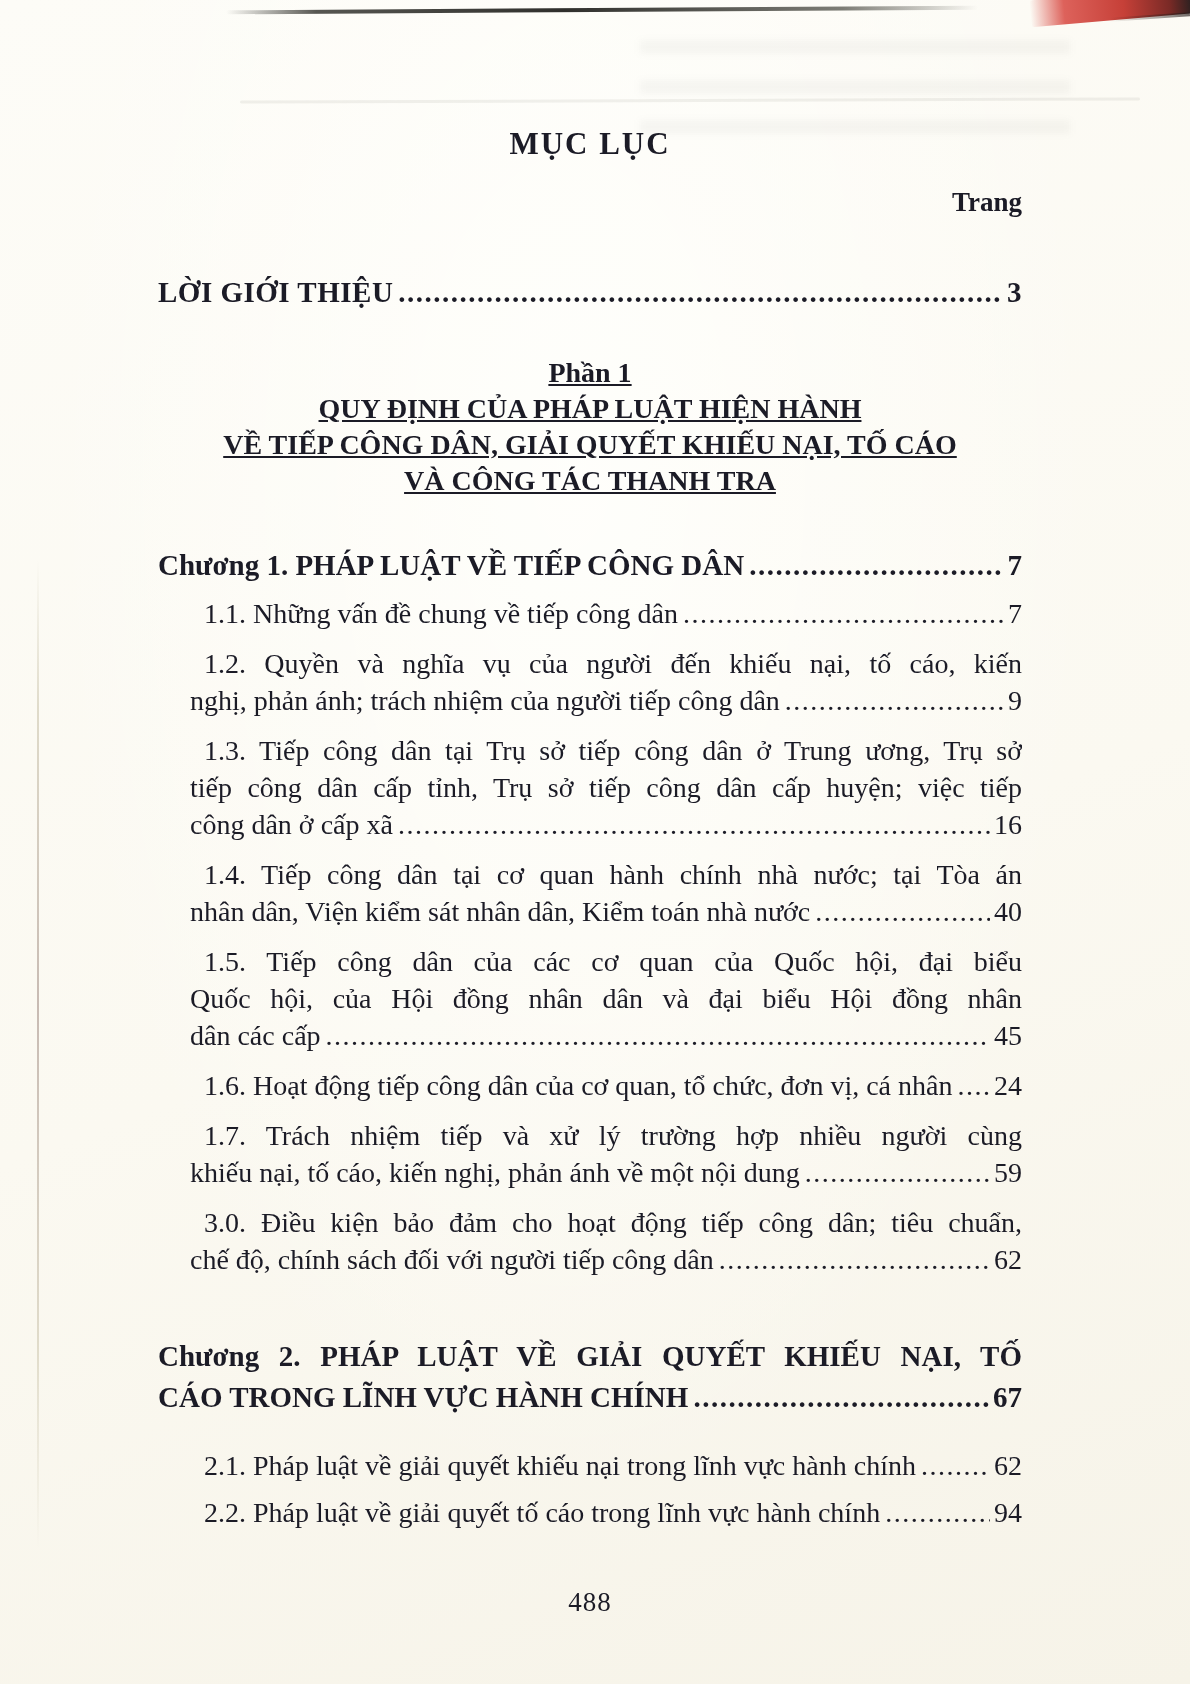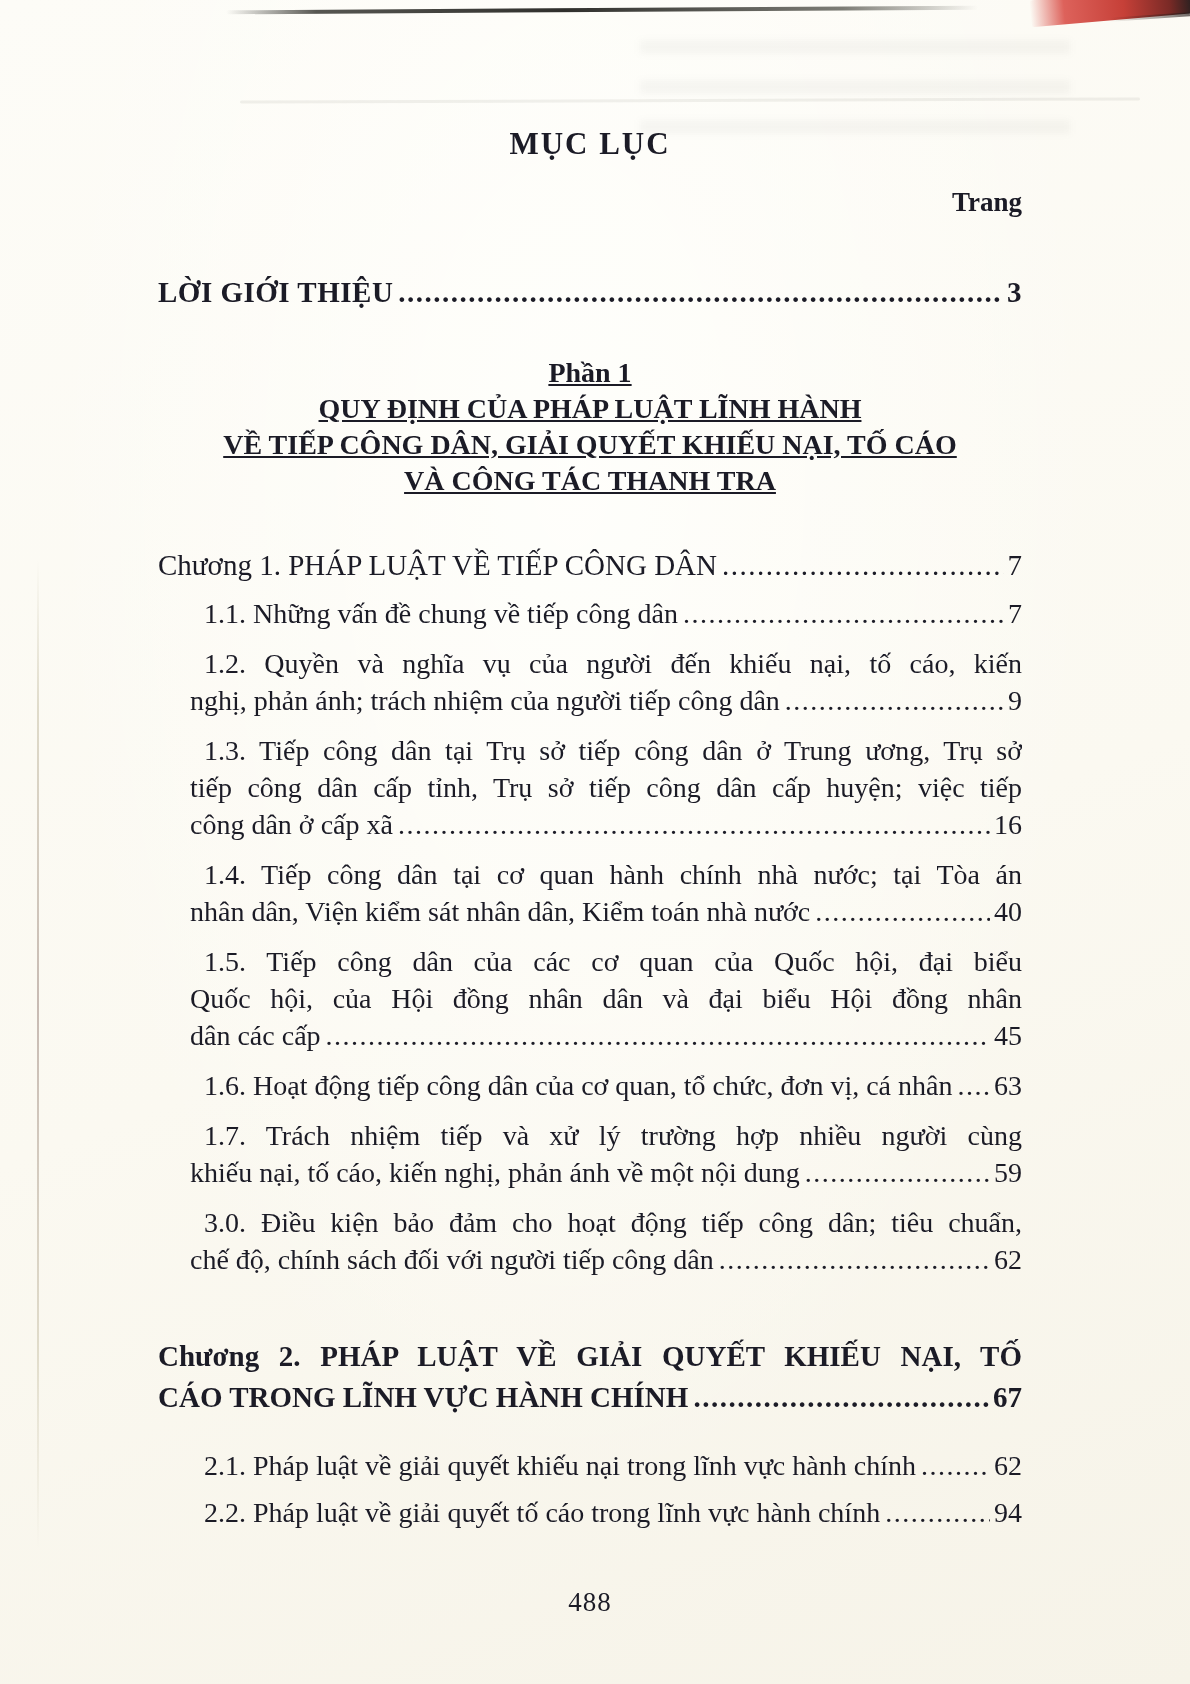--- a/index.html
+++ b/index.html
@@ -68,21 +68,21 @@
   .dots::after {
     letter-spacing: 1.5px;
     content: "........................................................................................................................................................................................................................................................................................................................";
   }
   .pg { padding-left: 4px; }
 
   .loi { margin-top: 58px; font-size: 29px; font-weight: bold; letter-spacing: .5px; }
 
   .part { margin-top: 46px; text-align: center; font-size: 28px; font-weight: bold; line-height: 36px; text-decoration: underline; }
 
-  .chap1 { margin-top: 50px; font-size: 29px; font-weight: normal; }
+  .chap1 { margin-top: 50px; font-size: 29px; font-weight: bold; }
 
   .entries { font-size: 28px; }
   .entry { margin-top: 13px; line-height: 37px; }
   .jline {
     text-align: justify; text-align-last: justify;
     white-space: nowrap; overflow: hidden;
   }
   .entry .jline, .entry .row { margin-left: 32px; }
   .ind.jline { text-indent: 14px; }
   .txt { white-space: nowrap; }
@@ -113,21 +113,21 @@
     <div class="trang">Trang</div>
 
     <div class="loi row">
       <span class="txt">LỜI GIỚI THIỆU</span>
       <span class="dots"></span>
       <span class="pg">3</span>
     </div>
 
     <div class="part">
       <div>Phần 1</div>
-      <div>QUY ĐỊNH CỦA PHÁP LUẬT LĨNH HÀNH</div>
+      <div>QUY ĐỊNH CỦA PHÁP LUẬT HIỆN HÀNH</div>
       <div>VỀ TIẾP CÔNG DÂN, GIẢI QUYẾT KHIẾU NẠI, TỐ CÁO</div>
       <div>VÀ CÔNG TÁC THANH TRA</div>
     </div>
 
     <div class="chap1 row">
       <span class="txt">Chương 1. PHÁP LUẬT VỀ TIẾP CÔNG DÂN</span>
       <span class="dots"></span>
       <span class="pg">7</span>
     </div>
 
@@ -176,21 +176,21 @@
           <span class="txt">dân các cấp</span>
           <span class="dots"></span>
           <span class="pg">45</span>
         </div>
       </div>
 
       <div class="entry">
         <div class="row">
           <span class="txt ind">1.6. Hoạt động tiếp công dân của cơ quan, tổ chức, đơn vị, cá nhân</span>
           <span class="dots"></span>
-          <span class="pg">63</span>
+          <span class="pg">24</span>
         </div>
       </div>
 
       <div class="entry">
         <div class="jline ind">1.7. Trách nhiệm tiếp và xử lý trường hợp nhiều người cùng</div>
         <div class="row">
           <span class="txt">khiếu nại, tố cáo, kiến nghị, phản ánh về một nội dung</span>
           <span class="dots"></span>
           <span class="pg">59</span>
         </div>

